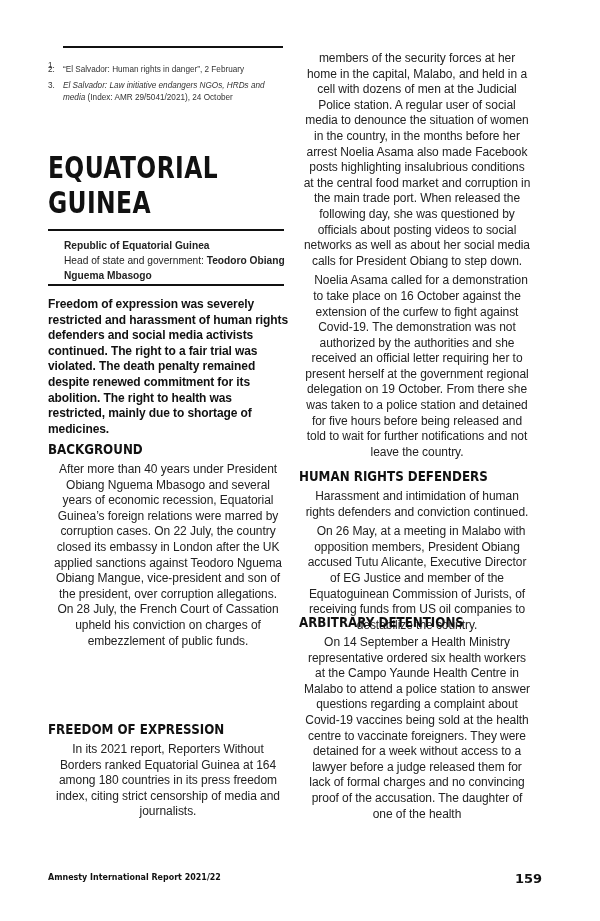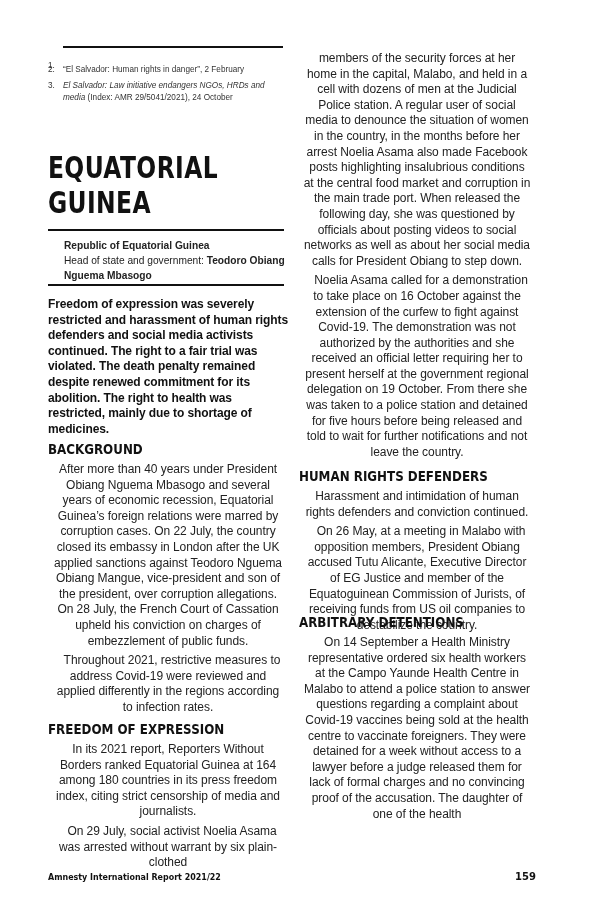--- a/index.html
+++ b/index.html
@@ -13,21 +13,21 @@
   .footnotes li .it { font-style:italic; }
   .country-title { position:absolute; left:48px; top:150px; margin:0; font-family:"DejaVu Sans", sans-serif; font-weight:bold; font-size:30px; line-height:35px; letter-spacing:0.5px; color:#111; transform:scaleX(0.78); transform-origin:left top; width:320px; }
   .title-rule { position:absolute; left:48px; top:229px; width:236px; height:0; border-top:2.5px solid #111; }
   .meta { position:absolute; left:48px; top:238px; width:240px; font-size:10.2px; line-height:15px; color:#222;margin-left:16px; }
   .meta .b { font-weight:bold; }
   .meta-rule { position:absolute; left:48px; top:284px; width:236px; height:0; border-top:2.5px solid #111; }
   .summary { position:absolute; left:48px; top:297px; width:240px; font-size:12px; line-height:15.6px; color:#111; font-weight:bold; font-family:"Liberation Sans", sans-serif; letter-spacing:-0.1px; }
   .h2 { font-family:"DejaVu Sans", sans-serif; font-weight:bold; font-size:14.5px; line-height:18px; margin:0; color:#111; transform:scaleX(0.82); transform-origin:left top; white-space:nowrap; }
   .block { position:absolute; }
   .footer-left { position:absolute; left:48px; top:871px; font-family:"DejaVu Sans", sans-serif; font-weight:bold; font-size:9.4px; color:#111; transform:scaleX(0.85); transform-origin:left top; white-space:nowrap; }
-  .footer-right { position:absolute; left:515px; top:871px; font-family:"DejaVu Sans", sans-serif; font-weight:bold; font-size:10px; color:#111; }
+  .footer-right { position:absolute; left:515px; top:871px; font-family:"DejaVu Sans", sans-serif; font-weight:bold; font-size:13px; color:#111; }
 </style>
 </head>
 <body>
 
 <div class="footnote-rule"></div>
 <ol class="footnotes">
   <li>
     <span class="num">1.</span>
   </li>
   <li>
@@ -50,27 +50,25 @@
   <div class="b">Republic of Equatorial Guinea</div>
   <div><span>Head of state and government: </span><span class="b">Teodoro Obiang Nguema Mbasogo</span></div>
 </div>
 <div class="meta-rule"></div>
 
 <div class="summary">Freedom of expression was severely restricted and harassment of human rights defenders and social media activists continued. The right to a fair trial was violated. The death penalty remained despite renewed commitment for its abolition. The right to health was restricted, mainly due to shortage of medicines.</div>
 
 <div class="block" style="left:48px; top:440px; width:240px;">
   <h2 class="h2">BACKGROUND</h2>
   <p class="p">After more than 40 years under President Obiang Nguema Mbasogo and several years of economic recession, Equatorial Guinea’s foreign relations were marred by corruption cases. On 22 July, the country closed its embassy in London after the UK applied sanctions against Teodoro Nguema Obiang Mangue, vice-president and son of the president, over corruption allegations. On 28 July, the French Court of Cassation upheld his conviction on charges of embezzlement of public funds.</p>
-  <p class="p indent">Throughout 2021, restrictive measures to address Covid-19 were reviewed and applied differently in the regions according to infection rates.</p>
 </div>
 
 <div class="block" style="left:48px; top:720px; width:240px;">
   <h2 class="h2">FREEDOM OF EXPRESSION</h2>
   <p class="p">In its 2021 report, Reporters Without Borders ranked Equatorial Guinea at 164 among 180 countries in its press freedom index, citing strict censorship of media and journalists.</p>
-  <p class="p indent">On 29 July, social activist Noelia Asama was arrested without warrant by six plain-clothed</p>
 </div>
 
 <div class="block" style="left:299px; top:47px; width:236px;">
   <p class="p">members of the security forces at her home in the capital, Malabo, and held in a cell with dozens of men at the Judicial Police station. A regular user of social media to denounce the situation of women in the country, in the months before her arrest Noelia Asama also made Facebook posts highlighting insalubrious conditions at the central food market and corruption in the main trade port. When released the following day, she was questioned by officials about posting videos to social networks as well as about her social media calls for President Obiang to step down.</p>
   <p class="p indent">Noelia Asama called for a demonstration to take place on 16 October against the extension of the curfew to fight against Covid-19. The demonstration was not authorized by the authorities and she received an official letter requiring her to present herself at the government regional delegation on 19 October. From there she was taken to a police station and detained for five hours before being released and told to wait for further notifications and not leave the country.</p>
 </div>
 
 <div class="block" style="left:299px; top:467px; width:236px;">
   <h2 class="h2">HUMAN RIGHTS DEFENDERS</h2>
   <p class="p">Harassment and intimidation of human rights defenders and conviction continued.</p>

